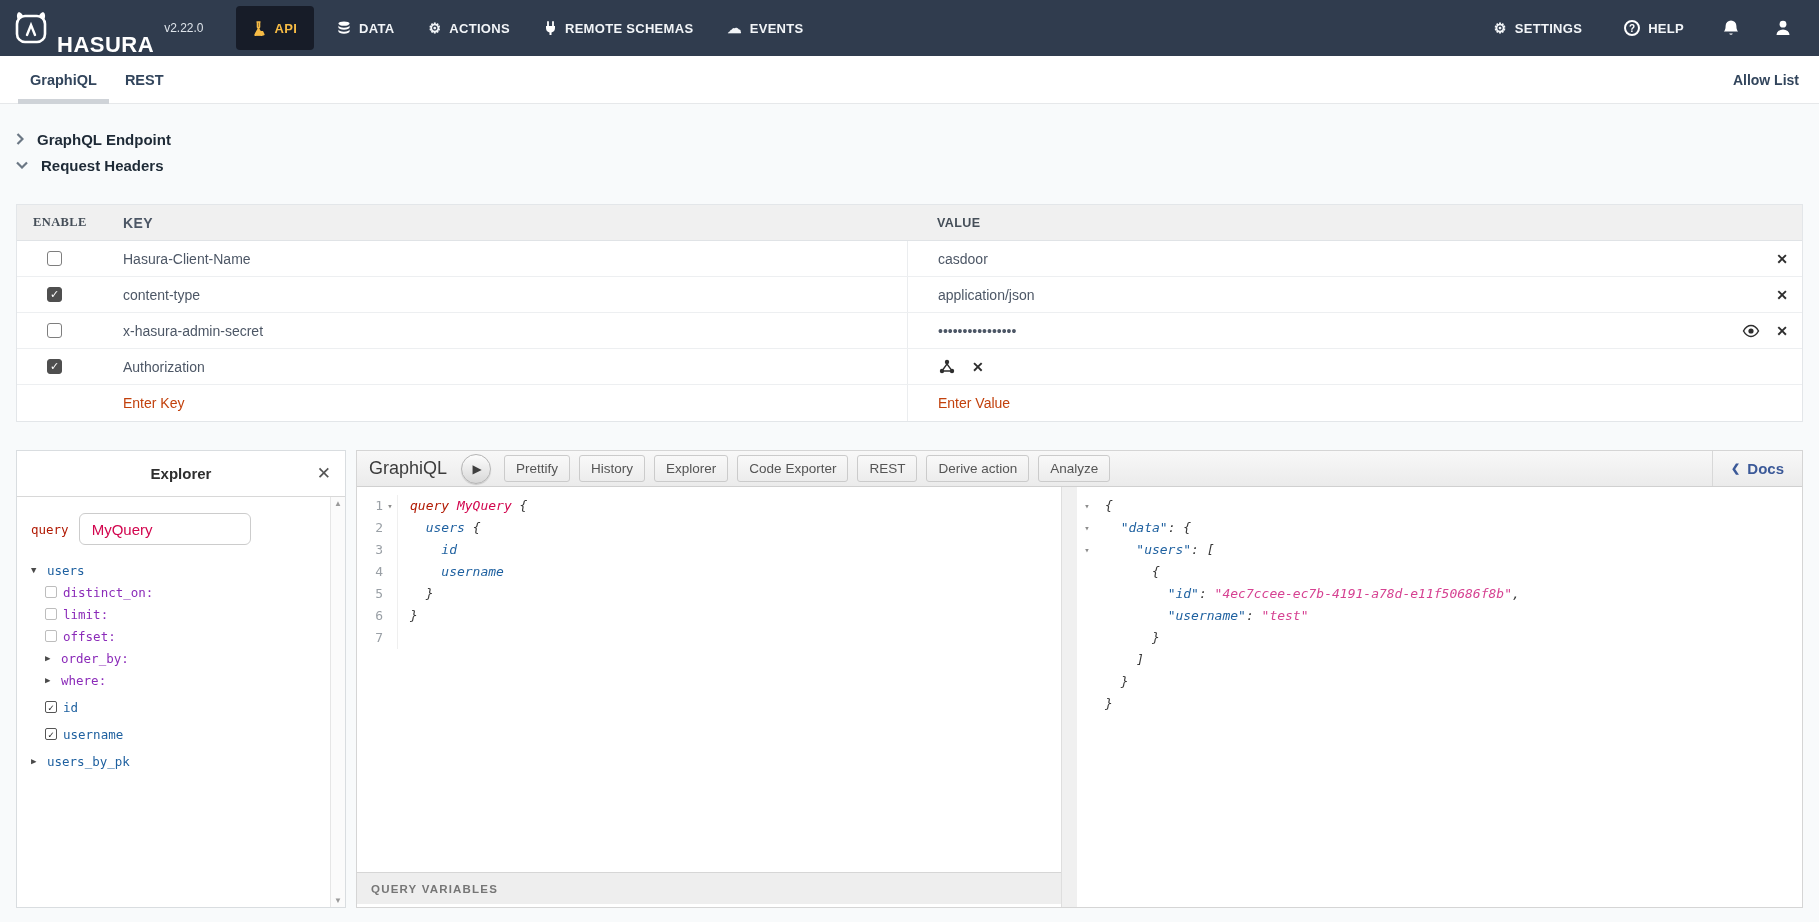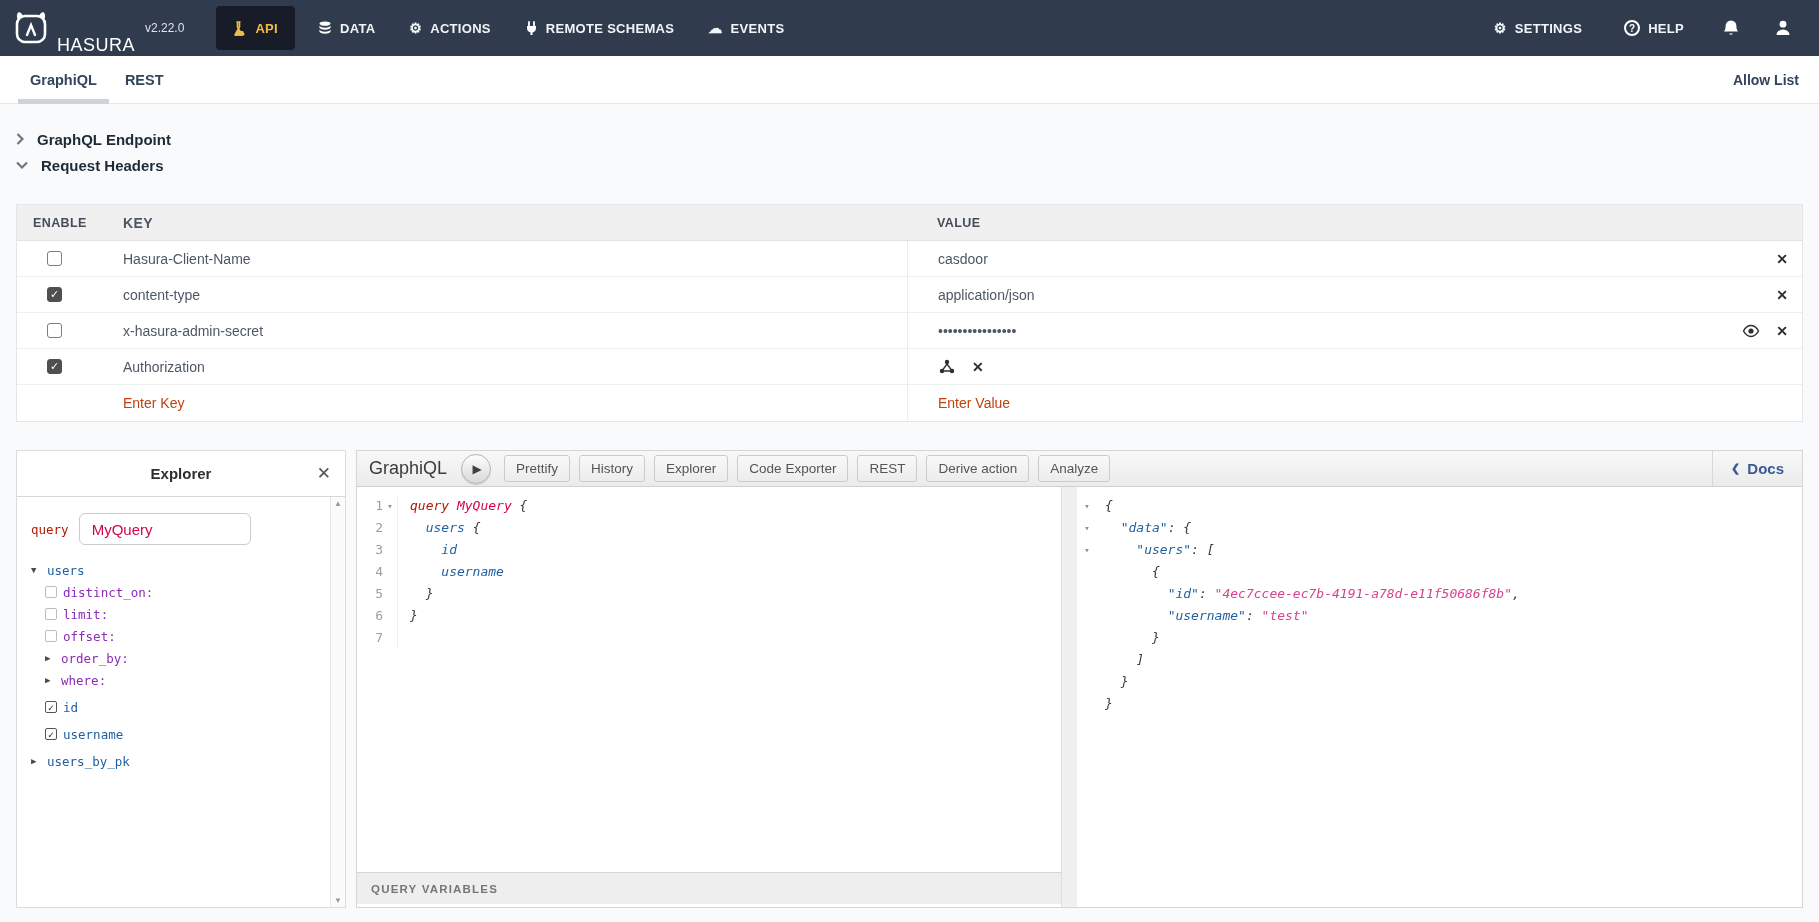--- a/index.html
+++ b/index.html
@@ -3,21 +3,21 @@
 <meta charset="utf-8">
 <style>
   * { margin:0; padding:0; box-sizing:border-box; }
   html,body { width:1819px; height:922px; overflow:hidden; background:#F8FAFB;
               font-family:"Liberation Sans", sans-serif; }
 
   
   .nav { height:56px; background:#303C4E; display:flex; align-items:center; padding:0 14px; }
   .brand { display:flex; align-items:center; margin-right:26px; }
   .logo { width:34px; height:34px; margin-right:9px; }
-  .brand-name { color:#FFFFFF; font-weight:normal; font-size:18px; letter-spacing:.5px;margin-top:34px; }
+  .brand-name { color:#FFFFFF; font-weight:bold; font-size:22px; letter-spacing:.5px;margin-top:34px; }
   .brand-ver { color:#DDE3E9; font-size:12px; margin-left:10px; }
   .nav-item { height:72px; display:flex; align-items:center; gap:8px; padding:0 17px;
               color:#F2F5F8; font-weight:bold; font-size:13px; letter-spacing:.3px; cursor:pointer; }
   .nav-item .ni { font-size:14px; line-height:1; }
   .nav-item.active { height:44px; margin:6px 6px; border-radius:4px; background:#171C28; color:#F6BB45; }
   .nav-right { margin-left:auto; display:flex; align-items:center; gap:8px; }
   .help-q { width:16px; height:16px; border:2px solid #fff; border-radius:50%; display:inline-flex;
             align-items:center; justify-content:center; font-size:10px; font-weight:bold; color:#fff; }
   .nav-ico { width:44px; height:56px; display:flex; align-items:center; justify-content:center; cursor:pointer; }
 
@@ -35,21 +35,21 @@
           height:22px; cursor:pointer; }
   .sect:first-of-type { margin-top:24px; }
   .sect + .sect { margin-top:4px; }
   .chev { stroke:#6B7784; stroke-width:2.2; fill:none; }
 
   
   .htable { margin-top:28px; background:#fff; border:1px solid #E3E6E9; }
   .hrow { display:grid; grid-template-columns:88px 802px 1fr; align-items:center; height:36px; border-bottom:1px solid #EDEFF1; }
   .hrow.thead { height:36px; background:#F0F0F0; border-bottom:1px solid #E0E3E6;
                 color:#454E58; font-weight:bold; font-size:12.5px; letter-spacing:.4px; }
-  .thead .c-enable { padding-left:16px; }
+  .thead .c-enable { padding-left:16px;font-family:Liberation Serif, serif; }
   .c-enable { display:flex; justify-content:flex-start; padding-left:30px; }
   .thead .c-enable { padding-left:16px; }
   .c-key { padding-left:18px; color:#4D5766; font-size:14px; }
   .c-val { align-self:stretch; display:flex; align-items:center; padding-left:30px; padding-right:14px;
            border-left:1px solid #EBEDEF; color:#4D5766; font-size:14px; gap:16px; }
   .thead .c-val { border-left:none; color:#454E58; font-size:12.5px; }
   .val-text { flex:1; white-space:nowrap; overflow:hidden; }
   .cb { width:15px; height:15px; border:1.5px solid #7E7E7E; border-radius:3px; background:#fff;
         display:inline-flex; align-items:center; justify-content:center; font-size:11px; color:transparent; cursor:pointer; }
   .cb.checked { background:#4F4F4F; border-color:#4F4F4F; color:#fff; }

